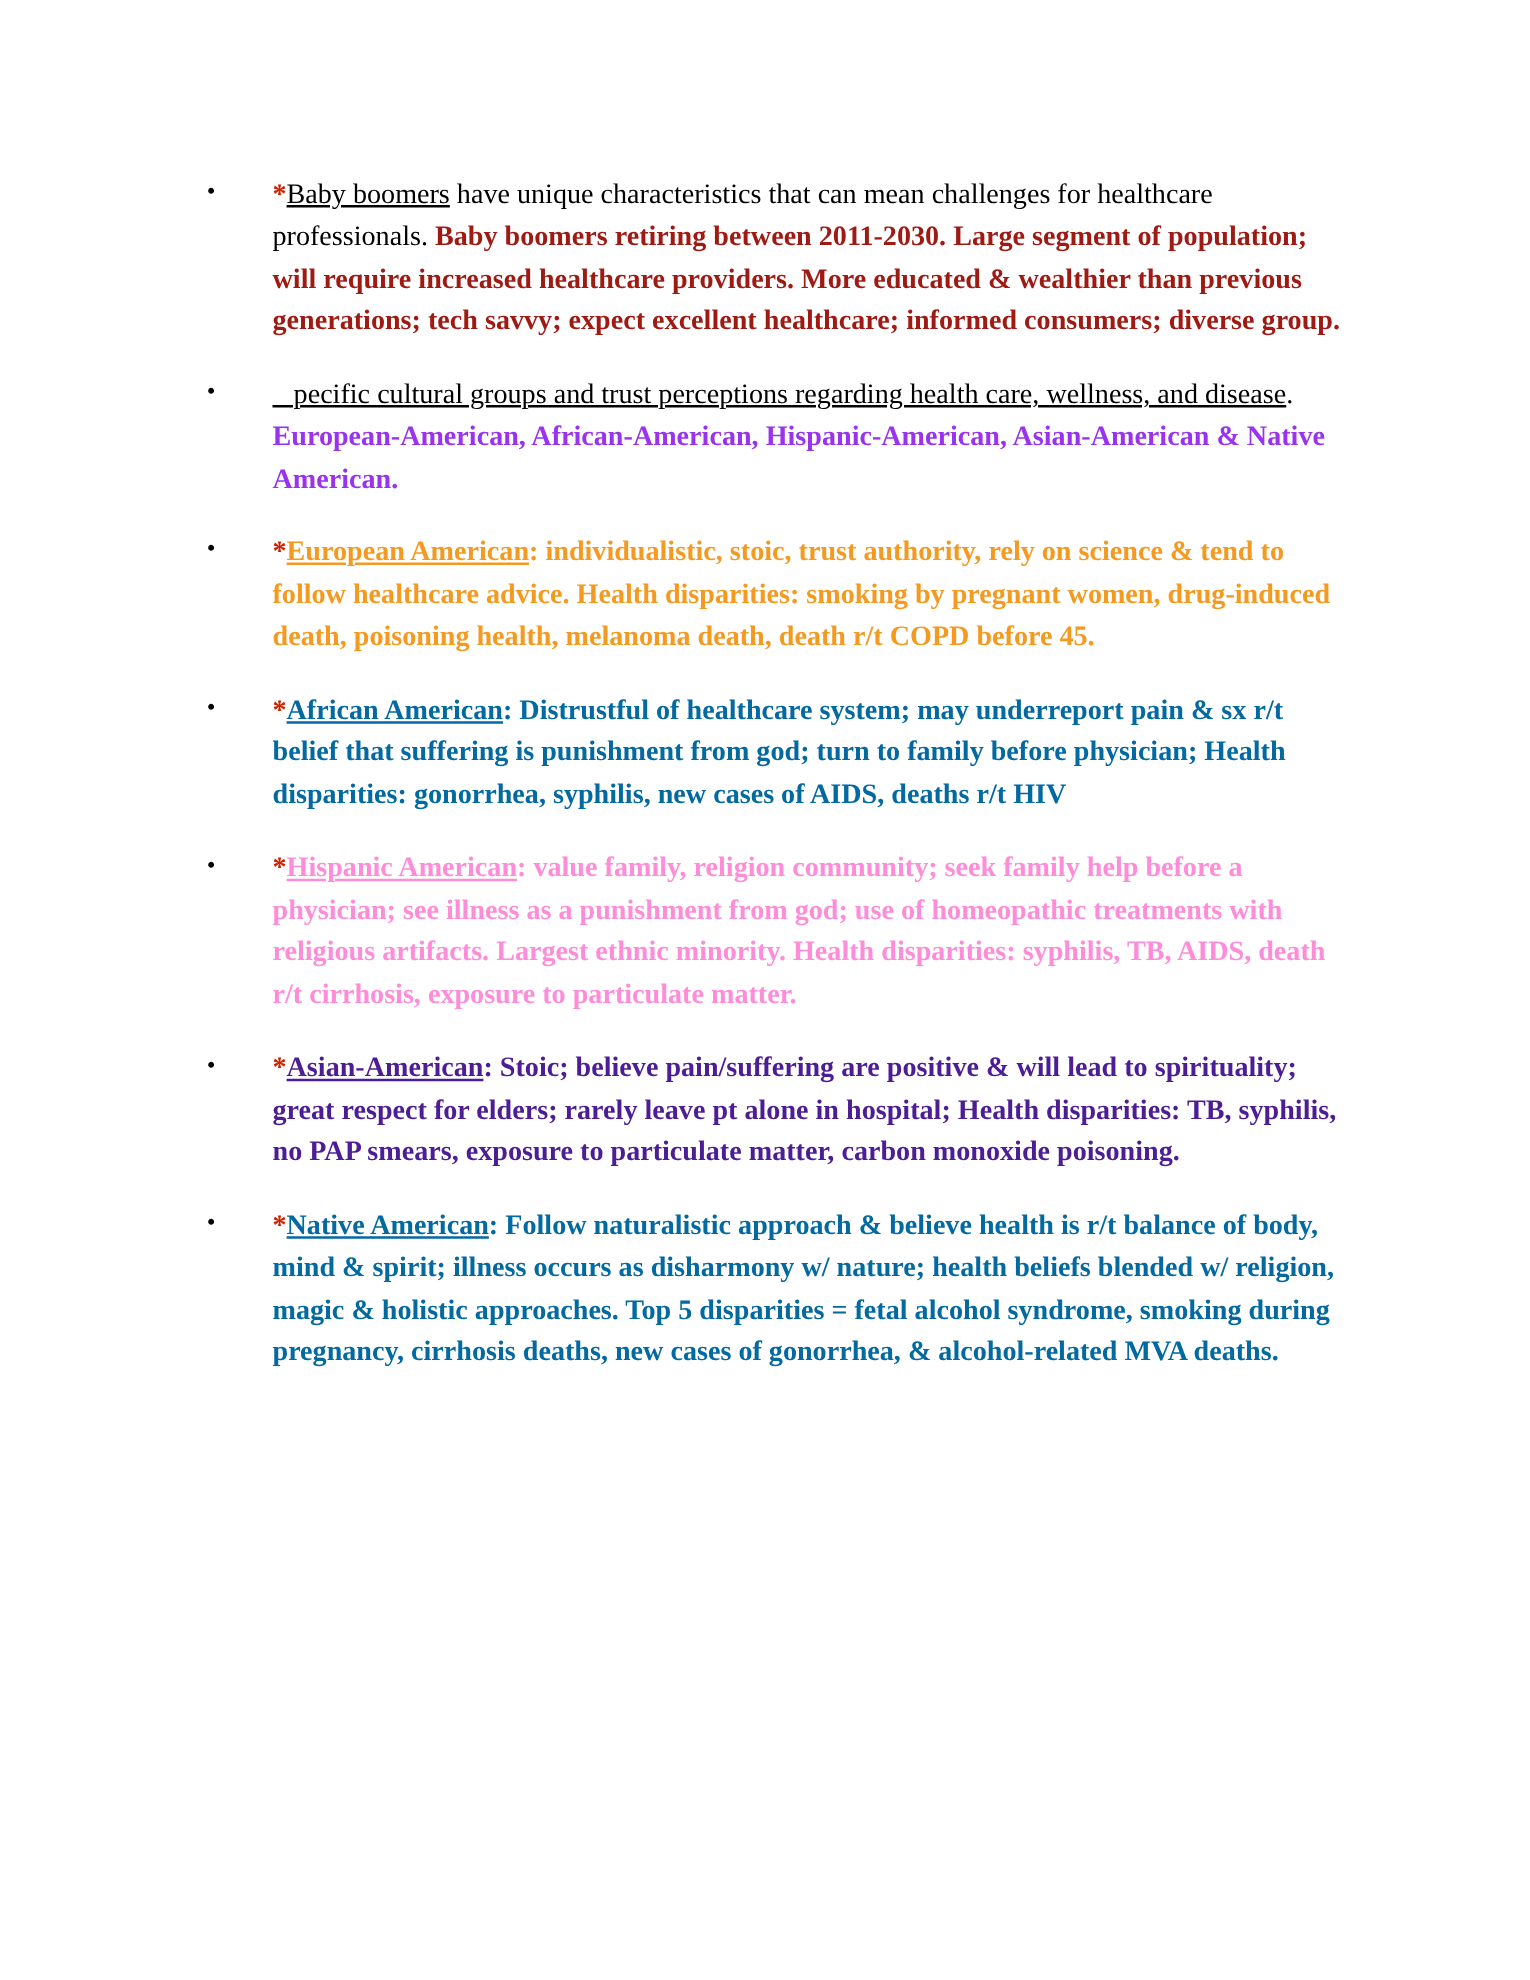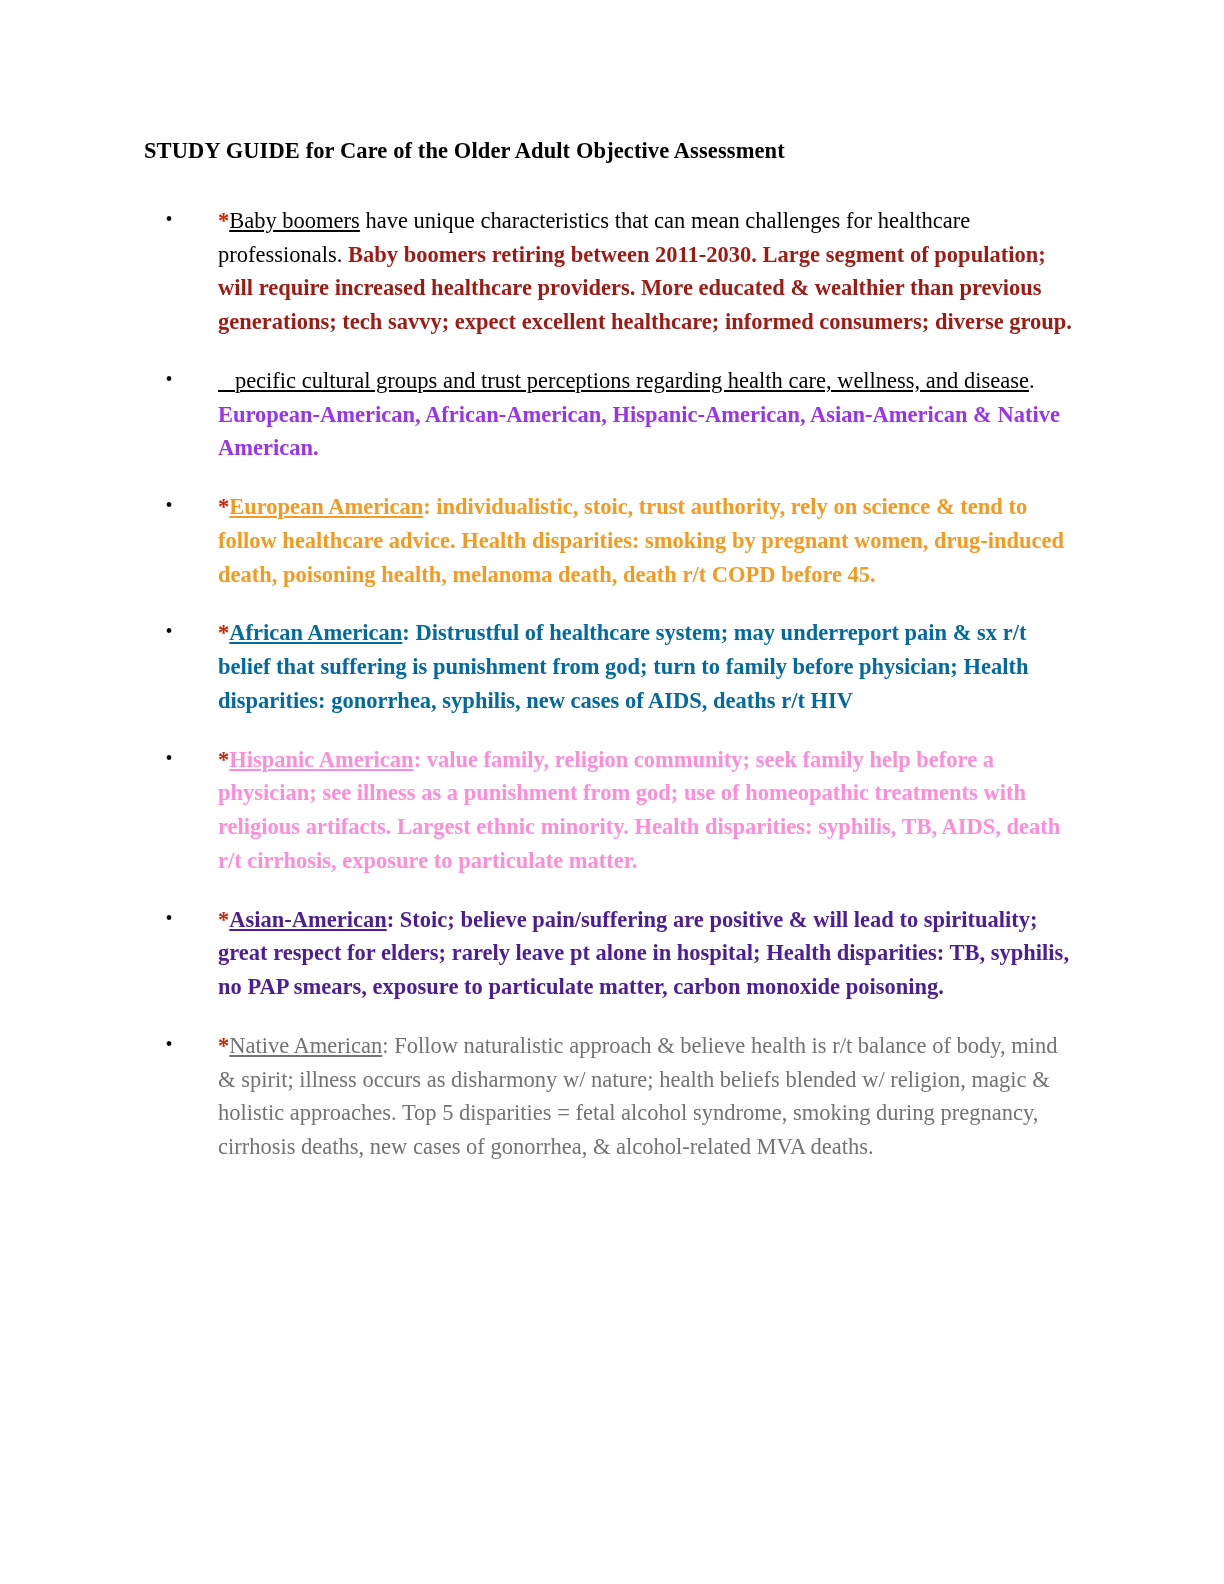--- a/index.html
+++ b/index.html
@@ -84,32 +84,31 @@
   .b      { font-weight: bold; }
   .plain  { font-weight: normal; color: #000000; }
 
   .star        { color: #cc2200; font-weight: bold; }
   .c-red       { color: #9e1a13; font-weight: bold; }
   .c-violet    { color: #9933ee; font-weight: bold; }
   .c-orange    { color: #f59a21; font-weight: bold; text-align: right; }
   .c-teal      { color: #0369a1; font-weight: bold; }
   .c-pink      { color: #ff8cd8; font-weight: bold; margin-top: 36px; }
   .c-peri      { color: #4c1d95; font-weight: bold; }
-  .c-purple    { color: #737373; font-weight: normal; }
+  .c-purple    { color: #0369a1; font-weight: bold; }
   .c-black-b   { color: #000000; font-weight: normal; }
 
   .lead-space { white-space: pre; }
 </style>
 </head>
 <body>
 
 <div class="page">
   <div class="content">
 
-    <h1 class="doc-title">STUDY GUIDE for Care of the Older Adult Objective Assessment</h1>
 
 
     <ul class="bullets">
 
       <li>
         <span class="bullet-dot"></span>
         <span class="btext"><span class="star">*</span><span class="b u c-black-b">Baby boomers</span><span class="plain"> have unique characteristics that can mean challenges for healthcare professionals.</span><span class="c-red"> Baby boomers retiring between 2011-2030. Large segment of population; will require increased healthcare providers. More educated &amp; wealthier than previous generations; tech savvy; expect excellent healthcare; informed consumers; diverse group.</span></span>
       </li>
 
       <li>

